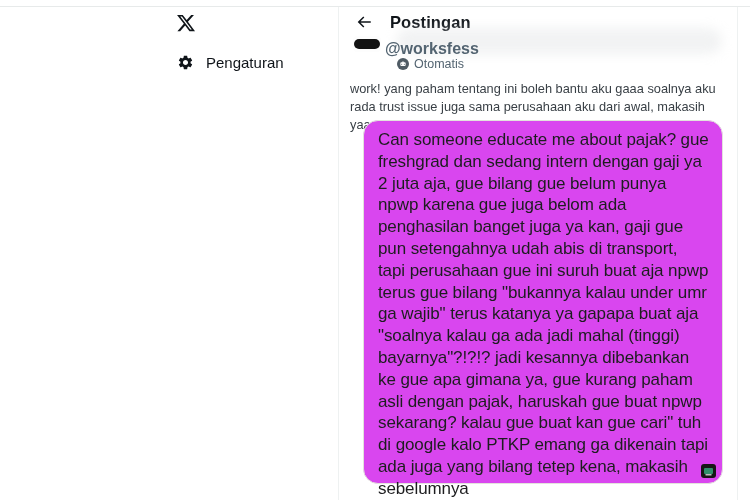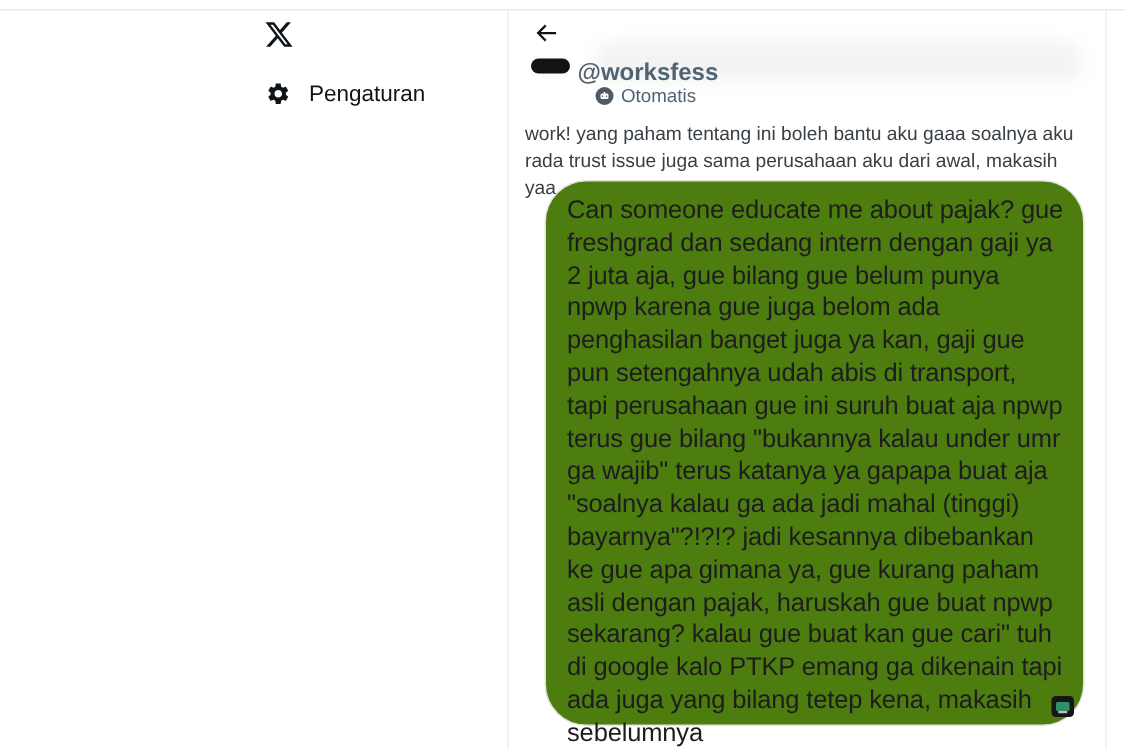--- a/index.html
+++ b/index.html
@@ -28,22 +28,22 @@
   .handle{position:absolute;left:385px;top:40px;font-size:16px;color:#536471;font-weight:bold;}
   .auto-row{position:absolute;left:397px;top:57px;display:flex;align-items:center;gap:5px;}
   .robot-badge{width:12px;height:12px;border-radius:50%;background:#4f5b64;display:flex;align-items:center;justify-content:center;}
   .robot-badge svg{width:8px;height:8px;}
   .auto-label{font-size:12.5px;color:#536471;}
 
   
   .intro{position:absolute;left:350px;top:80px;width:378px;font-size:12.8px;line-height:18px;color:#383f45;}
 
   
-  .quote-card{position:absolute;left:363px;top:120px;width:360px;height:364px;background:#4d7c0f;
-    border:1px solid #e3e2dd;border-radius:28px;box-sizing:border-box;padding:8px 13px 6px 14px;}
+  .quote-card{position:absolute;left:363px;top:120px;width:360px;height:364px;background:#d946ef;
+    border:1px solid #e3e2dd;border-radius:15px;box-sizing:border-box;padding:8px 13px 6px 14px;}
   .quote-text{font-size:17px;line-height:21.8px;color:#1d1d1f;letter-spacing:-0.1px;}
   .stamp{position:absolute;right:6px;bottom:5px;width:15px;height:14px;background:#161616;border-radius:3px;
     display:flex;align-items:center;justify-content:center;}
   .stamp-glyph{width:9px;height:6px;background:#2f8f6b;border-radius:1px;box-shadow:0 3px 0 -1.5px #bdbdbd;}
 </style>
 </head>
 <body>
 
 <div id="screen">
 
@@ -62,20 +62,21 @@
       <path fill="#0f1419" fill-rule="evenodd" d="M19.14 12.94c.04-.3.06-.61.06-.94 0-.32-.02-.64-.07-.94l2.03-1.58c.18-.14.23-.41.12-.61l-1.92-3.32c-.12-.22-.37-.29-.59-.22l-2.39.96c-.5-.38-1.03-.7-1.62-.94l-.36-2.54c-.04-.24-.24-.41-.48-.41h-3.84c-.24 0-.43.17-.47.41l-.36 2.54c-.59.24-1.13.57-1.62.94l-2.39-.96c-.22-.08-.47 0-.59.22L2.74 8.87c-.12.21-.08.47.12.61l2.03 1.58c-.05.3-.09.63-.09.94s.02.64.07.94l-2.03 1.58c-.18.14-.23.41-.12.61l1.92 3.32c.12.22.37.29.59.22l2.39-.96c.5.38 1.03.7 1.62.94l.36 2.54c.05.24.24.41.48.41h3.84c.24 0 .44-.17.47-.41l.36-2.54c.59-.24 1.13-.56 1.62-.94l2.39.96c.22.08.47 0 .59-.22l1.92-3.32c.12-.22.07-.47-.12-.61l-2.01-1.58zM12 15.6c-1.98 0-3.6-1.62-3.6-3.6s1.62-3.6 3.6-3.6 3.6 1.62 3.6 3.6-1.62 3.6-3.6 3.6z"></path>
     </svg>
     <span class="settings-label">Pengaturan</span>
   </div>
 
   <div class="back-btn">
     <svg viewBox="0 0 24 24" width="18" height="18">
       <path fill="#0f1419" d="M7.414 13l5.043 5.04-1.414 1.42L3.586 12l7.457-7.46 1.414 1.42L7.414 11H21v2H7.414z"></path>
     </svg>
   </div>
+  <div class="page-title">Postingan</div>
 
   <div class="name-blur"></div>
 
   <div class="avatar">
     <div class="avatar-bar"></div>
   </div>
   <div class="handle">@worksfess</div>
 
   <div class="auto-row">
     <span class="robot-badge">

